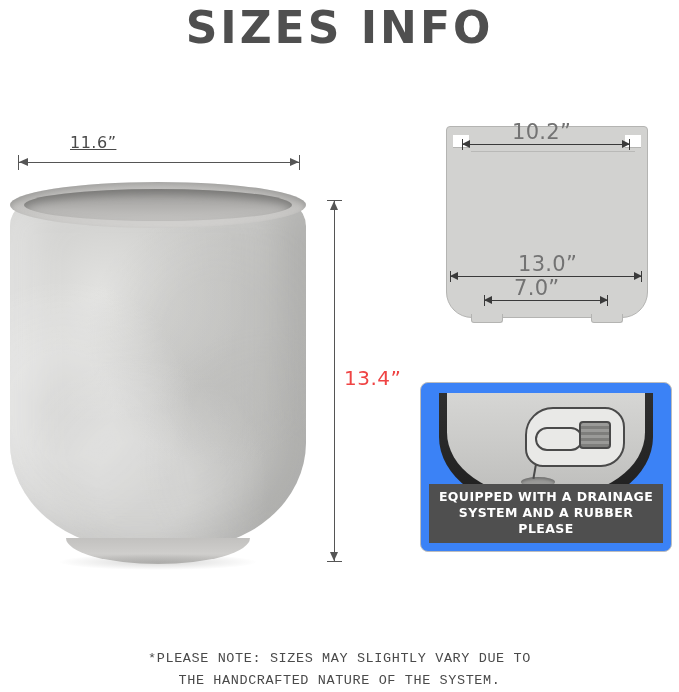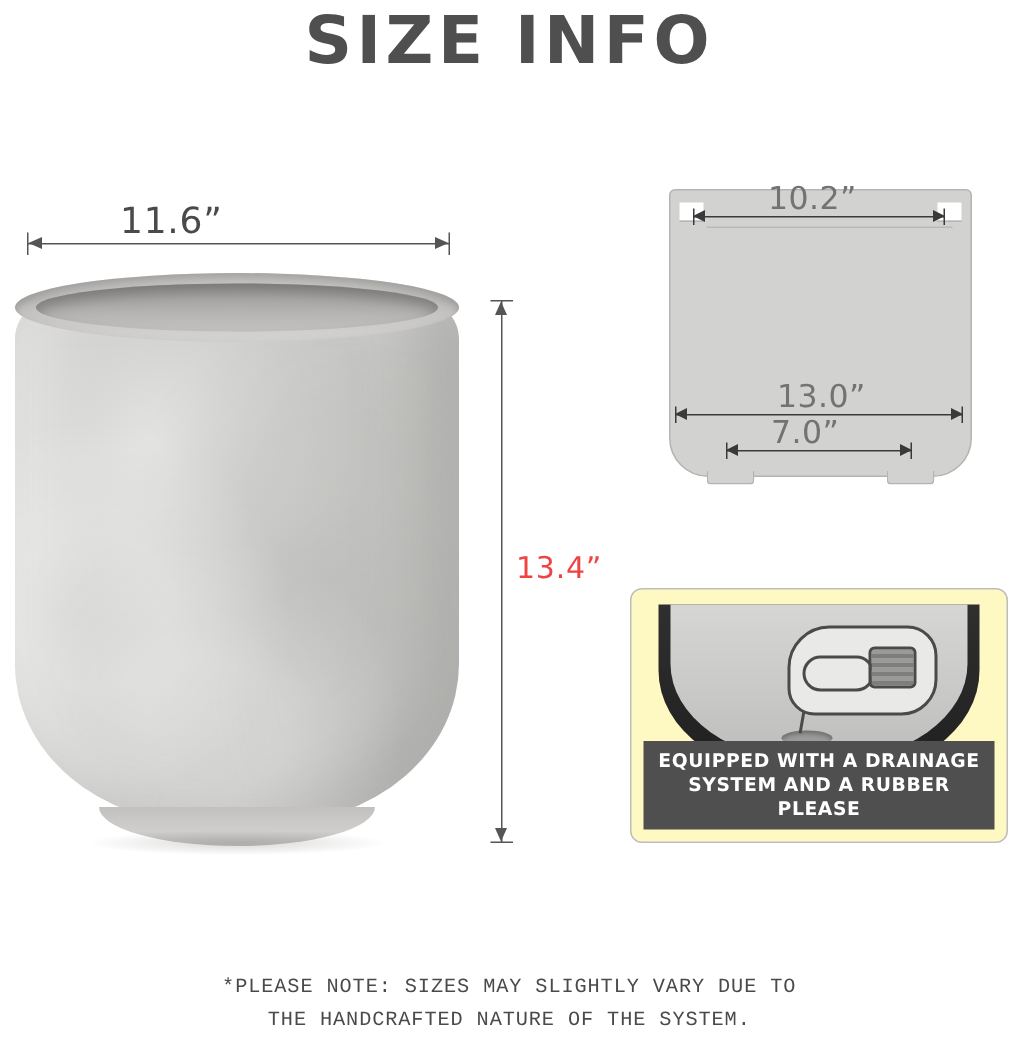--- a/index.html
+++ b/index.html
@@ -129,26 +129,27 @@
     position: absolute;
     top: -4px;
     width: 0; height: 0;
     border-top: 4px solid transparent;
     border-bottom: 4px solid transparent;
   }
   .dim-top .arrow-l { left: 1px; border-right: 9px solid #555; }
   .dim-top .arrow-r { right: 1px; border-left: 9px solid #555; }
   .label-width {
     position: absolute;
-    left: 80px;
+    left: 70px;
     top: 133px;
-    font-size: 24px;
+    font-size: 16px;
     font-family: "DejaVu Sans", sans-serif;
     color: #4a4a4a;
     letter-spacing: .5px;
+    text-decoration: underline;
   }
 
   .dim-right {
     position: absolute;
     left: 334px;
     top: 200px;
     width: 1px;
     height: 362px;
     background: #555;
   }
@@ -272,24 +273,24 @@
     letter-spacing: .3px;
   }
   #sec-label-top { left: 72px; top: 2px; }
   #sec-label-mid { left: 78px; top: 134px; }
   #sec-label-bot { left: 74px; top: 158px; }
 
   
   .drain-panel {
     position: absolute;
     left: 420px;
-    top: 392px;
+    top: 382px;
     width: 250px;
     height: 168px;
-    background: #fef9c3;
+    background: #3b82f6;
     border: 1px solid #bdbdbd;
     border-radius: 8px;
     overflow: hidden;
   }
   .drain-pot {
     position: absolute;
     left: 18px;
     top: 10px;
     width: 214px;
     height: 116px;
@@ -382,21 +383,21 @@
     line-height: 22px;
     color: #4a4a4a;
     font-family: Liberation Mono, monospace;
   }
 </style>
 </head>
 <body>
 
 <div class="page">
 
-  <div class="title">SIZE INFO</div>
+  <div class="title">SIZES INFO</div>
 
   <div class="planter-wrap">
     <div class="planter-body">
       <div class="planter-texture"></div>
     </div>
     <div class="planter-rim"></div>
     <div class="planter-inner"></div>
     <div class="planter-foot"></div>
     <div class="planter-shadow"></div>
   </div>

